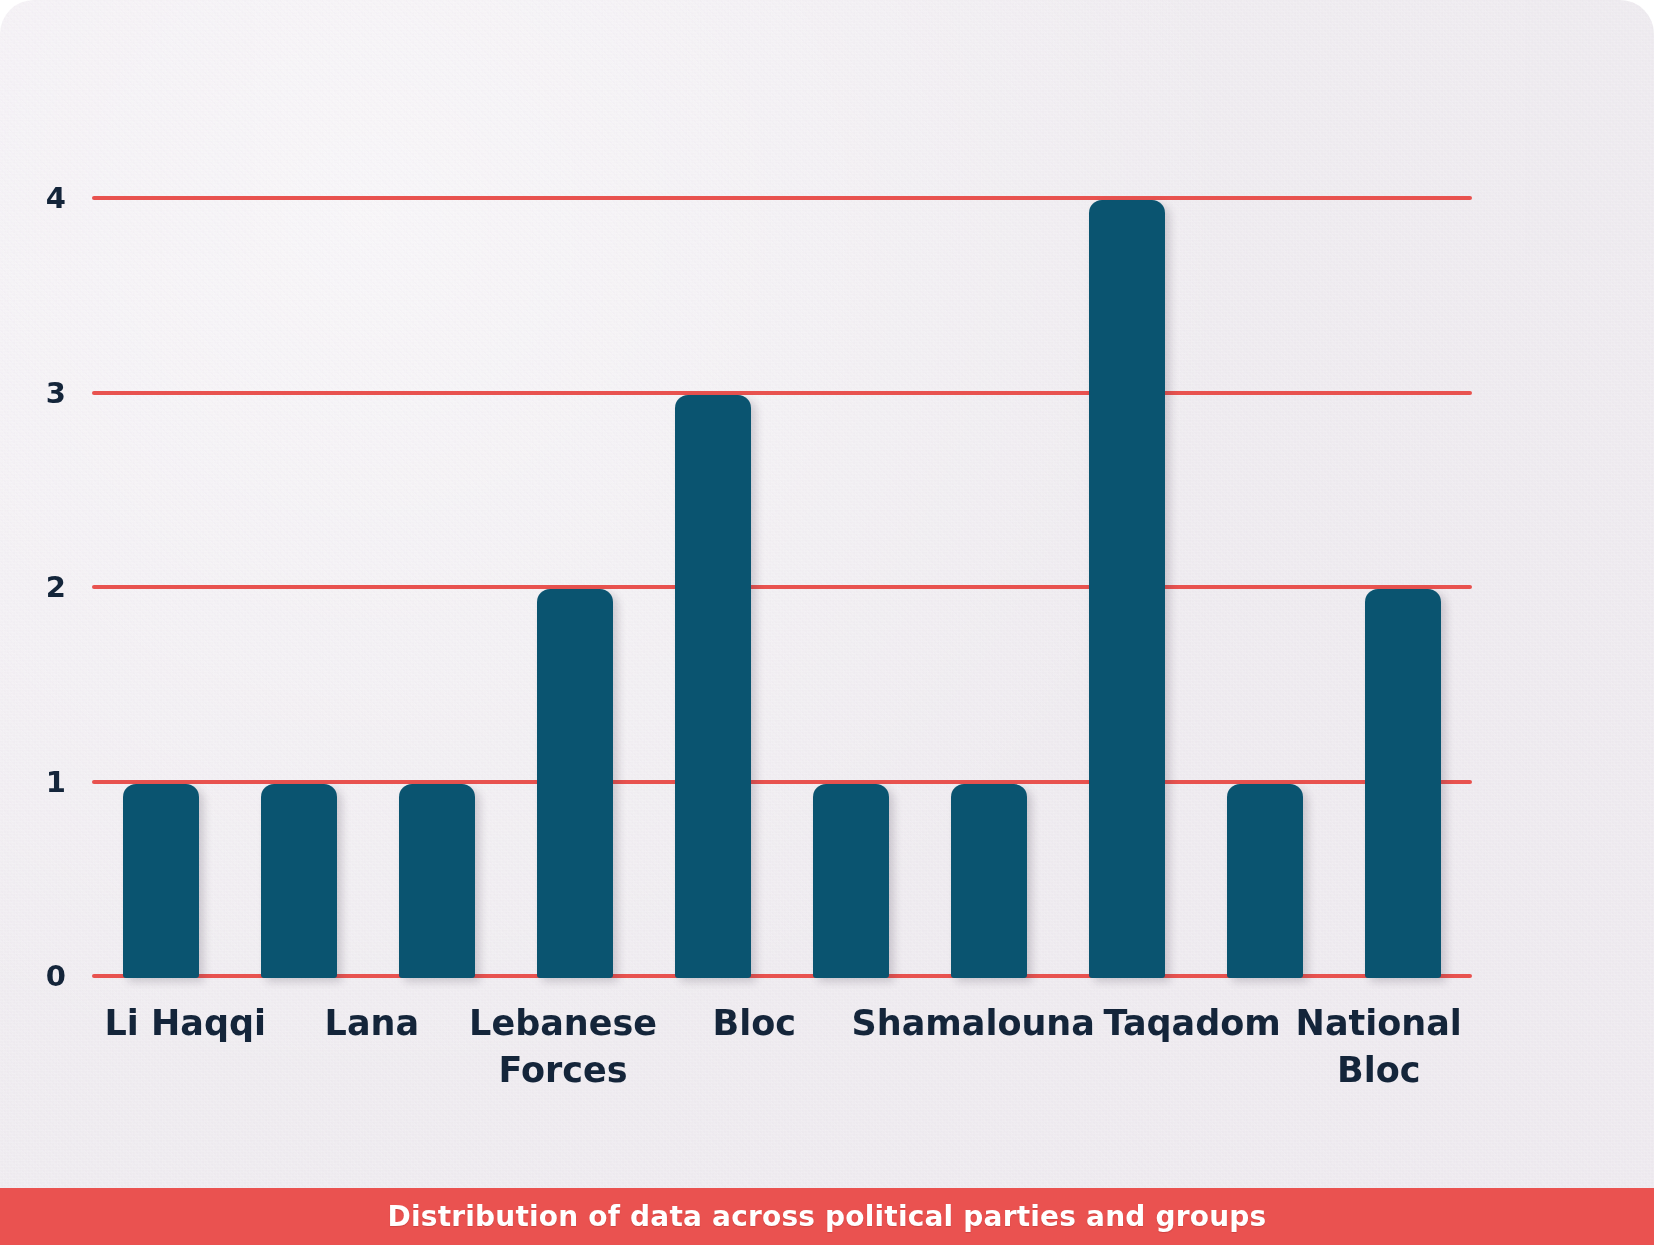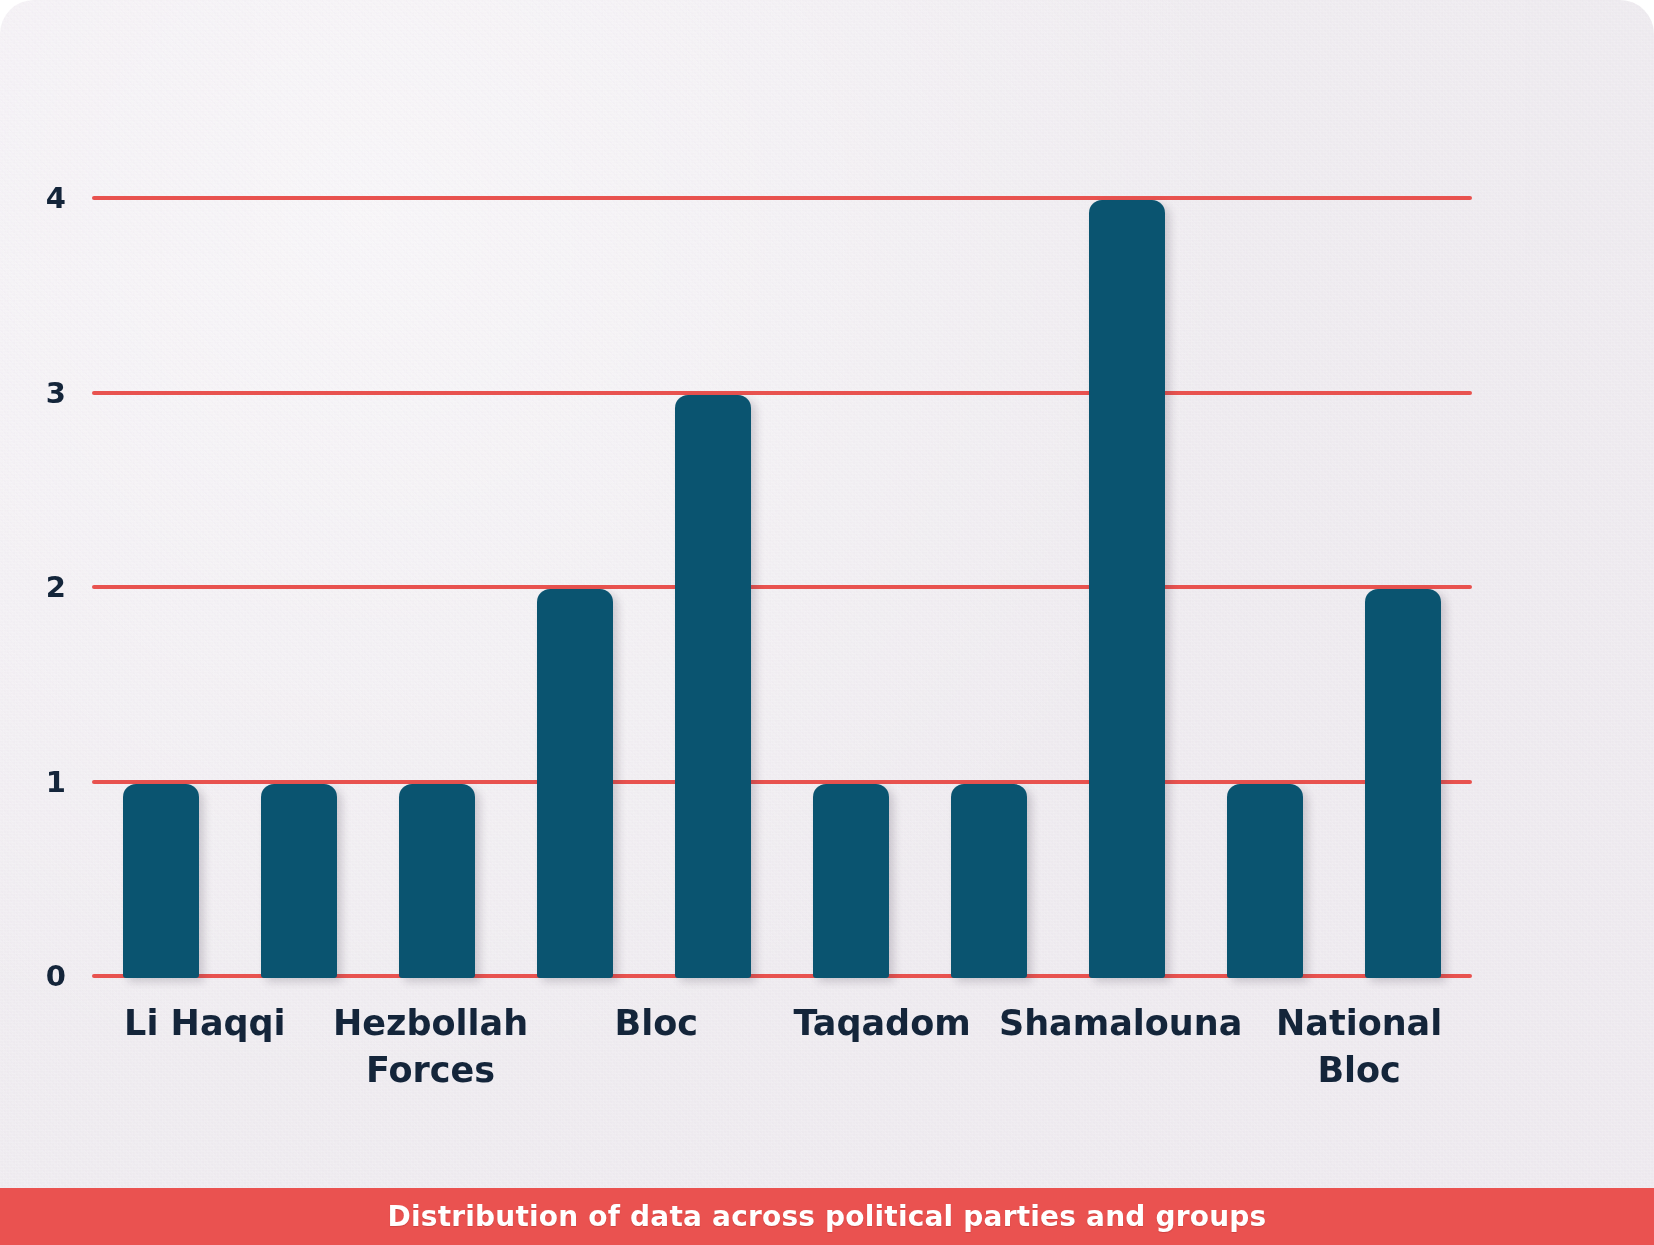--- a/index.html
+++ b/index.html
@@ -207,25 +207,26 @@
             <div class="bar" style="height: 25%; background: rgb(10, 84, 112);"></div>
           </div>
           <div class="bar-slot">
             <div class="bar" style="height: 50%; background: rgb(10, 84, 112);"></div>
           </div>
         </div>
     </div>
 
     <div id="xlabels">
         <div class="xlabel-slot"><span class="xlabel">Li Haqqi</span></div>
-        <div class="xlabel-slot"><span class="xlabel">Hezbollah
+        <div class="xlabel-slot"><span class="xlabel">Lana</span></div>
+        <div class="xlabel-slot"><span class="xlabel">Lebanese
 Forces</span></div>
         <div class="xlabel-slot"><span class="xlabel">Bloc</span></div>
+        <div class="xlabel-slot"><span class="xlabel">Shamalouna</span></div>
         <div class="xlabel-slot"><span class="xlabel">Taqadom</span></div>
-        <div class="xlabel-slot"><span class="xlabel">Shamalouna</span></div>
         <div class="xlabel-slot"><span class="xlabel">National
 Bloc</span></div>
       </div>
   </div>
 
   <div id="footer">
     <span id="footer-caption">Distribution of data across political parties and groups</span>
   </div>
 
 </div>

